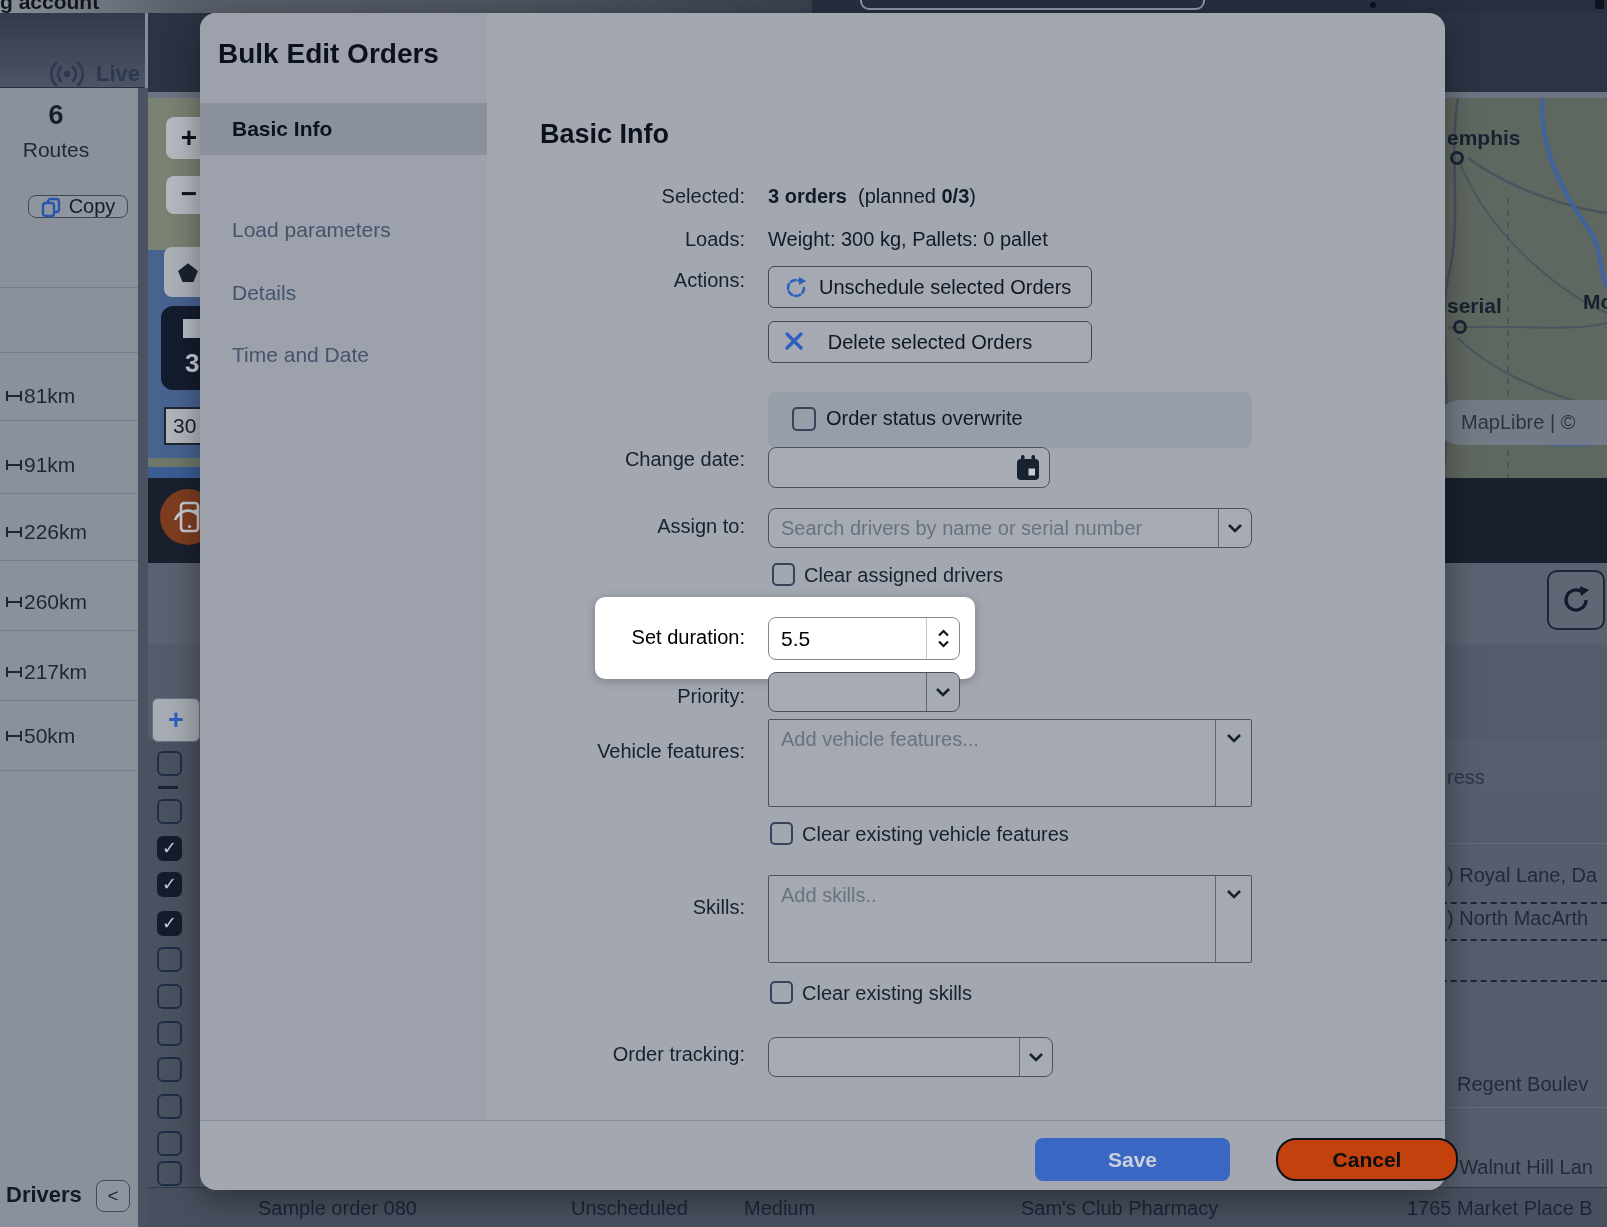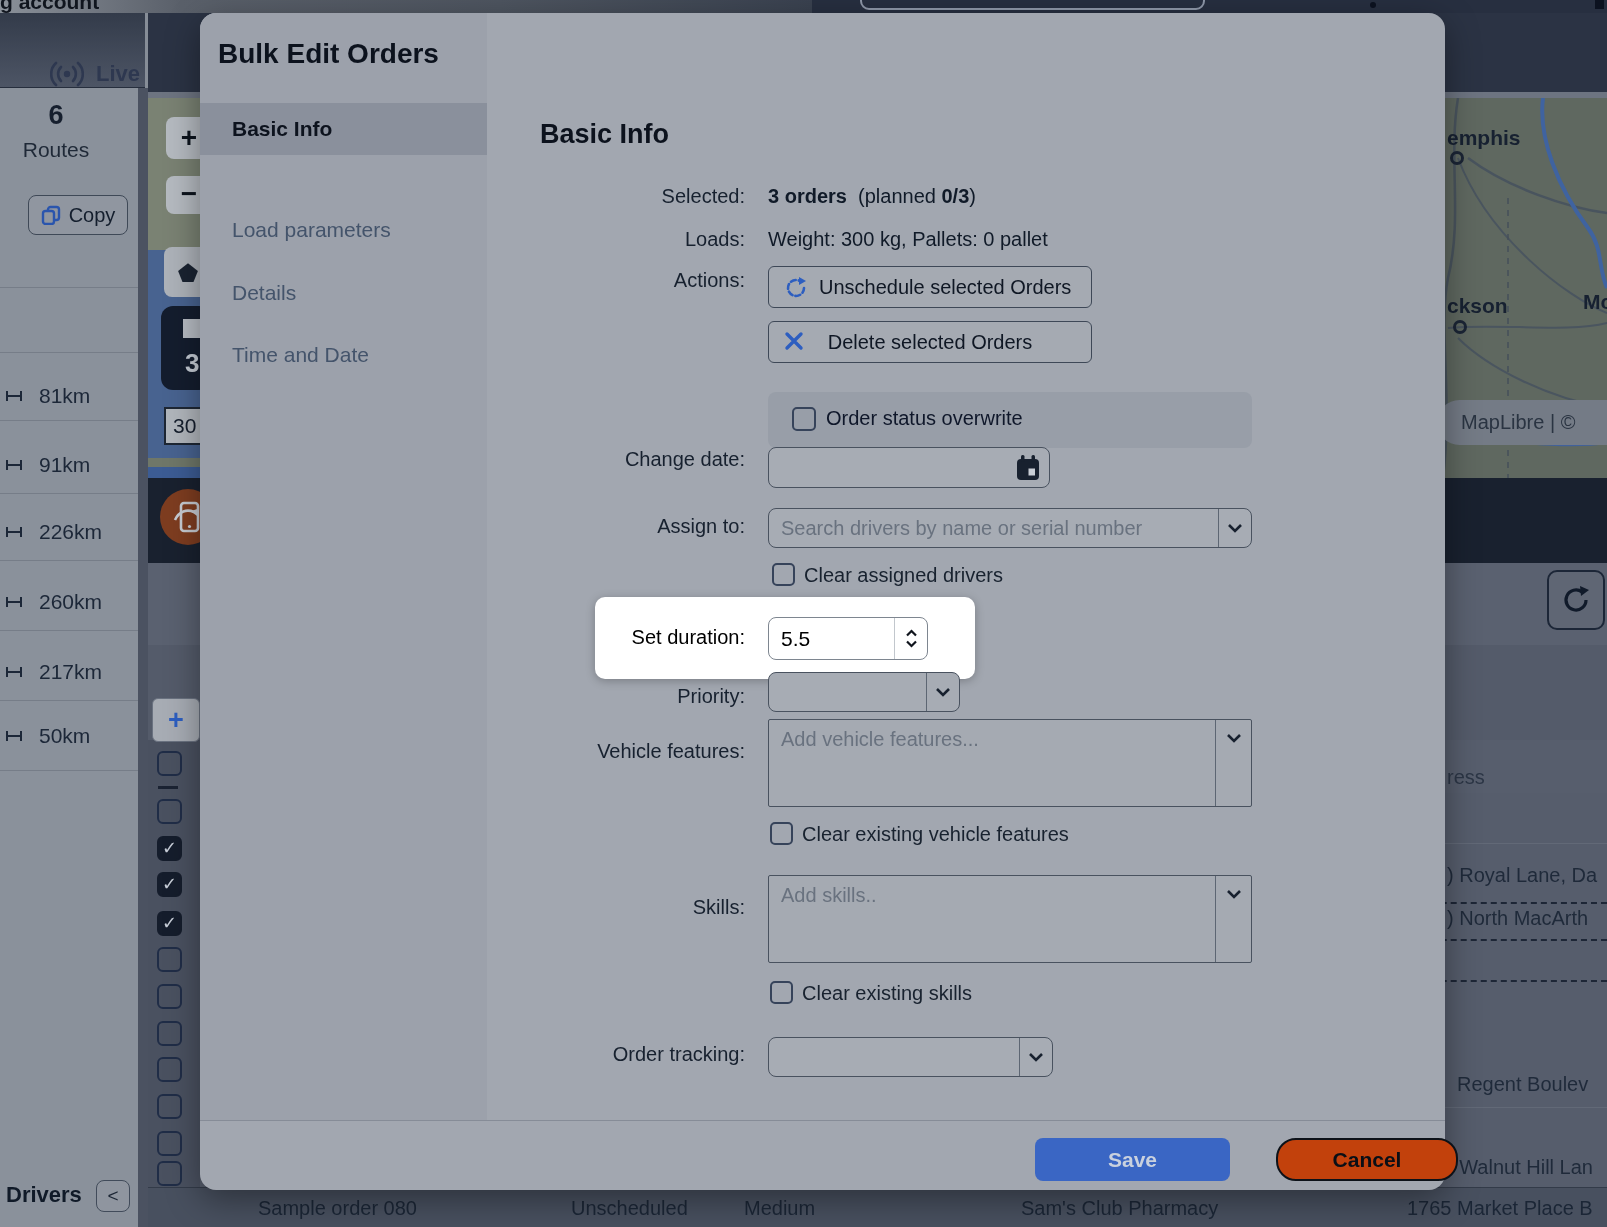--- a/index.html
+++ b/index.html
@@ -15,24 +15,24 @@
   .top-dot{left:558px;top:2px;width:6px;height:6px;border-radius:50%;background:#0c1220;}
   .top-frag{left:783px;top:0;width:9px;height:9px;background:#0c1220;}
 
   
   .live-bar{left:0;top:13px;width:145px;height:75px;background:linear-gradient(#333b4a,#4d5565);border-bottom:1px solid #262e3d;}
   .live-wrap{left:50px;top:48px;display:flex;align-items:center;gap:12px;color:#2e3850;}
   .live-label{font-size:22px;font-weight:bold;color:#2e3850;}
   .left-panel{left:0;top:88px;width:145px;height:1139px;background:#8a919b;}
   .routes-count{left:0;top:100px;width:112px;text-align:center;font-size:27px;font-weight:bold;color:#161f2e;}
   .routes-label{left:0;top:138px;width:112px;text-align:center;font-size:21px;color:#1f2937;}
-  .copy-btn{left:28px;top:195px;width:100px;height:40px;background:#9096a0;border:1.5px solid #3f4957;border-radius:8px;display:flex;align-items:center;justify-content:center;gap:8px;}
+  .copy-btn{left:28px;top:195px;width:100px;height:23px;background:#9096a0;border:1.5px solid #3f4957;border-radius:8px;display:flex;align-items:center;justify-content:center;gap:8px;}
   .copy-btn span{font-size:20px;color:#141e2d;}
   .lp-div{left:0;width:138px;height:0;border-top:1px solid #767d88;}
-  .km-item{left:5px;display:flex;align-items:center;gap:16px;font-size:21px;color:#1c2738;}
+  .km-item{left:5px;display:flex;align-items:center;gap:1px;font-size:21px;color:#1c2738;}
   .drivers-label{left:6px;top:1182px;font-size:22px;font-weight:bold;color:#101a28;}
   .drivers-collapse{left:96px;top:1180px;width:34px;height:32px;border:1.5px solid #414b5a;border-radius:8px;background:#8f959f;text-align:center;line-height:29px;font-size:19px;color:#1a2433;}
   .gap-strip{left:138px;top:88px;width:10px;height:1139px;background:#4b5261;}
 
   
   .map-header{left:148px;top:13px;width:1459px;height:79px;background:#2b3344;}
   .map-header-sub{left:148px;top:92px;width:1459px;height:6px;background:#6d7481;}
   .map{left:148px;top:98px;width:1459px;height:380px;background:#5f6860;overflow:hidden;}
   .map-left-light{left:148px;top:98px;width:52px;height:152px;background:#7a8273;}
   .map-blue{left:148px;top:250px;width:52px;height:208px;background:#486390;}
@@ -87,21 +87,21 @@
   .m-cb{width:24px;height:24px;border:2.5px solid #36435a;border-radius:5px;background:transparent;}
   .status-box .m-cb{position:absolute;left:24px;top:15px;}
   .status-box .lbl{position:absolute;left:58px;top:15px;font-size:20px;color:#0f172a;}
   .m-input{background:#a7acb4;border:1.5px solid #49525f;border-radius:8px;}
   .m-select-seg{position:absolute;right:0;top:0;width:33px;height:100%;border-left:1px solid #5d6673;display:flex;align-items:center;justify-content:center;}
   .placeholder{position:absolute;left:12px;top:8px;font-size:20px;color:#69727f;white-space:nowrap;}
   .clear-row .m-cb{position:absolute;left:0;top:0;width:23px;height:23px;}
   .clear-row .lbl{position:absolute;left:32px;top:1px;font-size:20px;color:#18222f;white-space:nowrap;}
   .spotlight{left:395px;top:584px;width:380px;height:82px;background:#ffffff;border-radius:10px;box-shadow:0 2px 10px rgba(0,0,0,.25);}
   .flabel.lit{color:#000000;}
-  .duration-input{left:568px;top:604px;width:160px;height:43px;background:#ffffff;border:1.5px solid #7e8690;border-radius:8px;}
+  .duration-input{left:568px;top:604px;width:192px;height:43px;background:#ffffff;border:1.5px solid #7e8690;border-radius:8px;}
   .duration-input input{position:absolute;left:0;top:0;width:155px;height:100%;border:none;background:transparent;font-size:21px;color:#000;padding-left:12px;outline:none;}
   .spin-seg{position:absolute;right:0;top:0;width:33px;height:100%;border-left:1px solid #c2c7cd;display:flex;flex-direction:column;align-items:center;justify-content:center;gap:3px;}
   .big-box{left:568px;width:484px;height:88px;background:#a5aab2;border:1.5px solid #49525f;border-radius:2px;}
   .big-box .m-select-seg{width:36px;align-items:flex-start;padding-top:12px;}
   .m-footer-line{left:0;top:1107px;width:1245px;height:0;border-top:1px solid #868c97;}
   .save-btn{left:835px;top:1125px;width:195px;height:43px;background:#3a66c4;border-radius:8px;text-align:center;line-height:43px;font-size:21px;font-weight:bold;color:#c9d1de;}
   .cancel-btn{left:1076px;top:1125px;width:182px;height:43px;background:#c2410c;border:2px solid #0d1219;border-radius:20px;text-align:center;line-height:39px;font-size:21px;font-weight:bold;color:#0a0f16;}
 </style>
 </head>
 <body>
@@ -216,21 +216,21 @@
         <polygon points="10,2 19,9 15,19 5,19 1,9" fill="#1a2331"></polygon>
       </svg>
   </div>
   <div class="abs badge3">
     <div class="abs badge3-notch"></div>
     <div class="abs badge3-num">3</div>
   </div>
   <div class="abs stop30">30</div>
   <div class="abs city" style="left:1447px;top:126px">emphis</div>
   <div class="abs city-marker" style="left:1450px;top:151px"></div>
-  <div class="abs city" style="left:1447px;top:294px">ckson</div>
+  <div class="abs city" style="left:1447px;top:294px">serial</div>
   <div class="abs city-marker" style="left:1453px;top:320px"></div>
   <div class="abs city" style="left:1583px;top:290px">Mc</div>
   <div class="abs map-attr">MapLibre | © </div>
 
   <div class="abs tbl-header-band"></div>
   <div class="abs orange-circle">
     <svg width="32" height="34" viewBox="0 0 32 34" fill="none">
       <rect x="9" y="3" width="17" height="28" rx="3" stroke="#c7ccd3" stroke-width="2.6"></rect>
       <circle cx="17.5" cy="26.5" r="1.6" fill="#c7ccd3"></circle>
       <path d="M3,20 C7,11 15,9 22,12" stroke="#c7ccd3" stroke-width="2.6" fill="none"></path>

